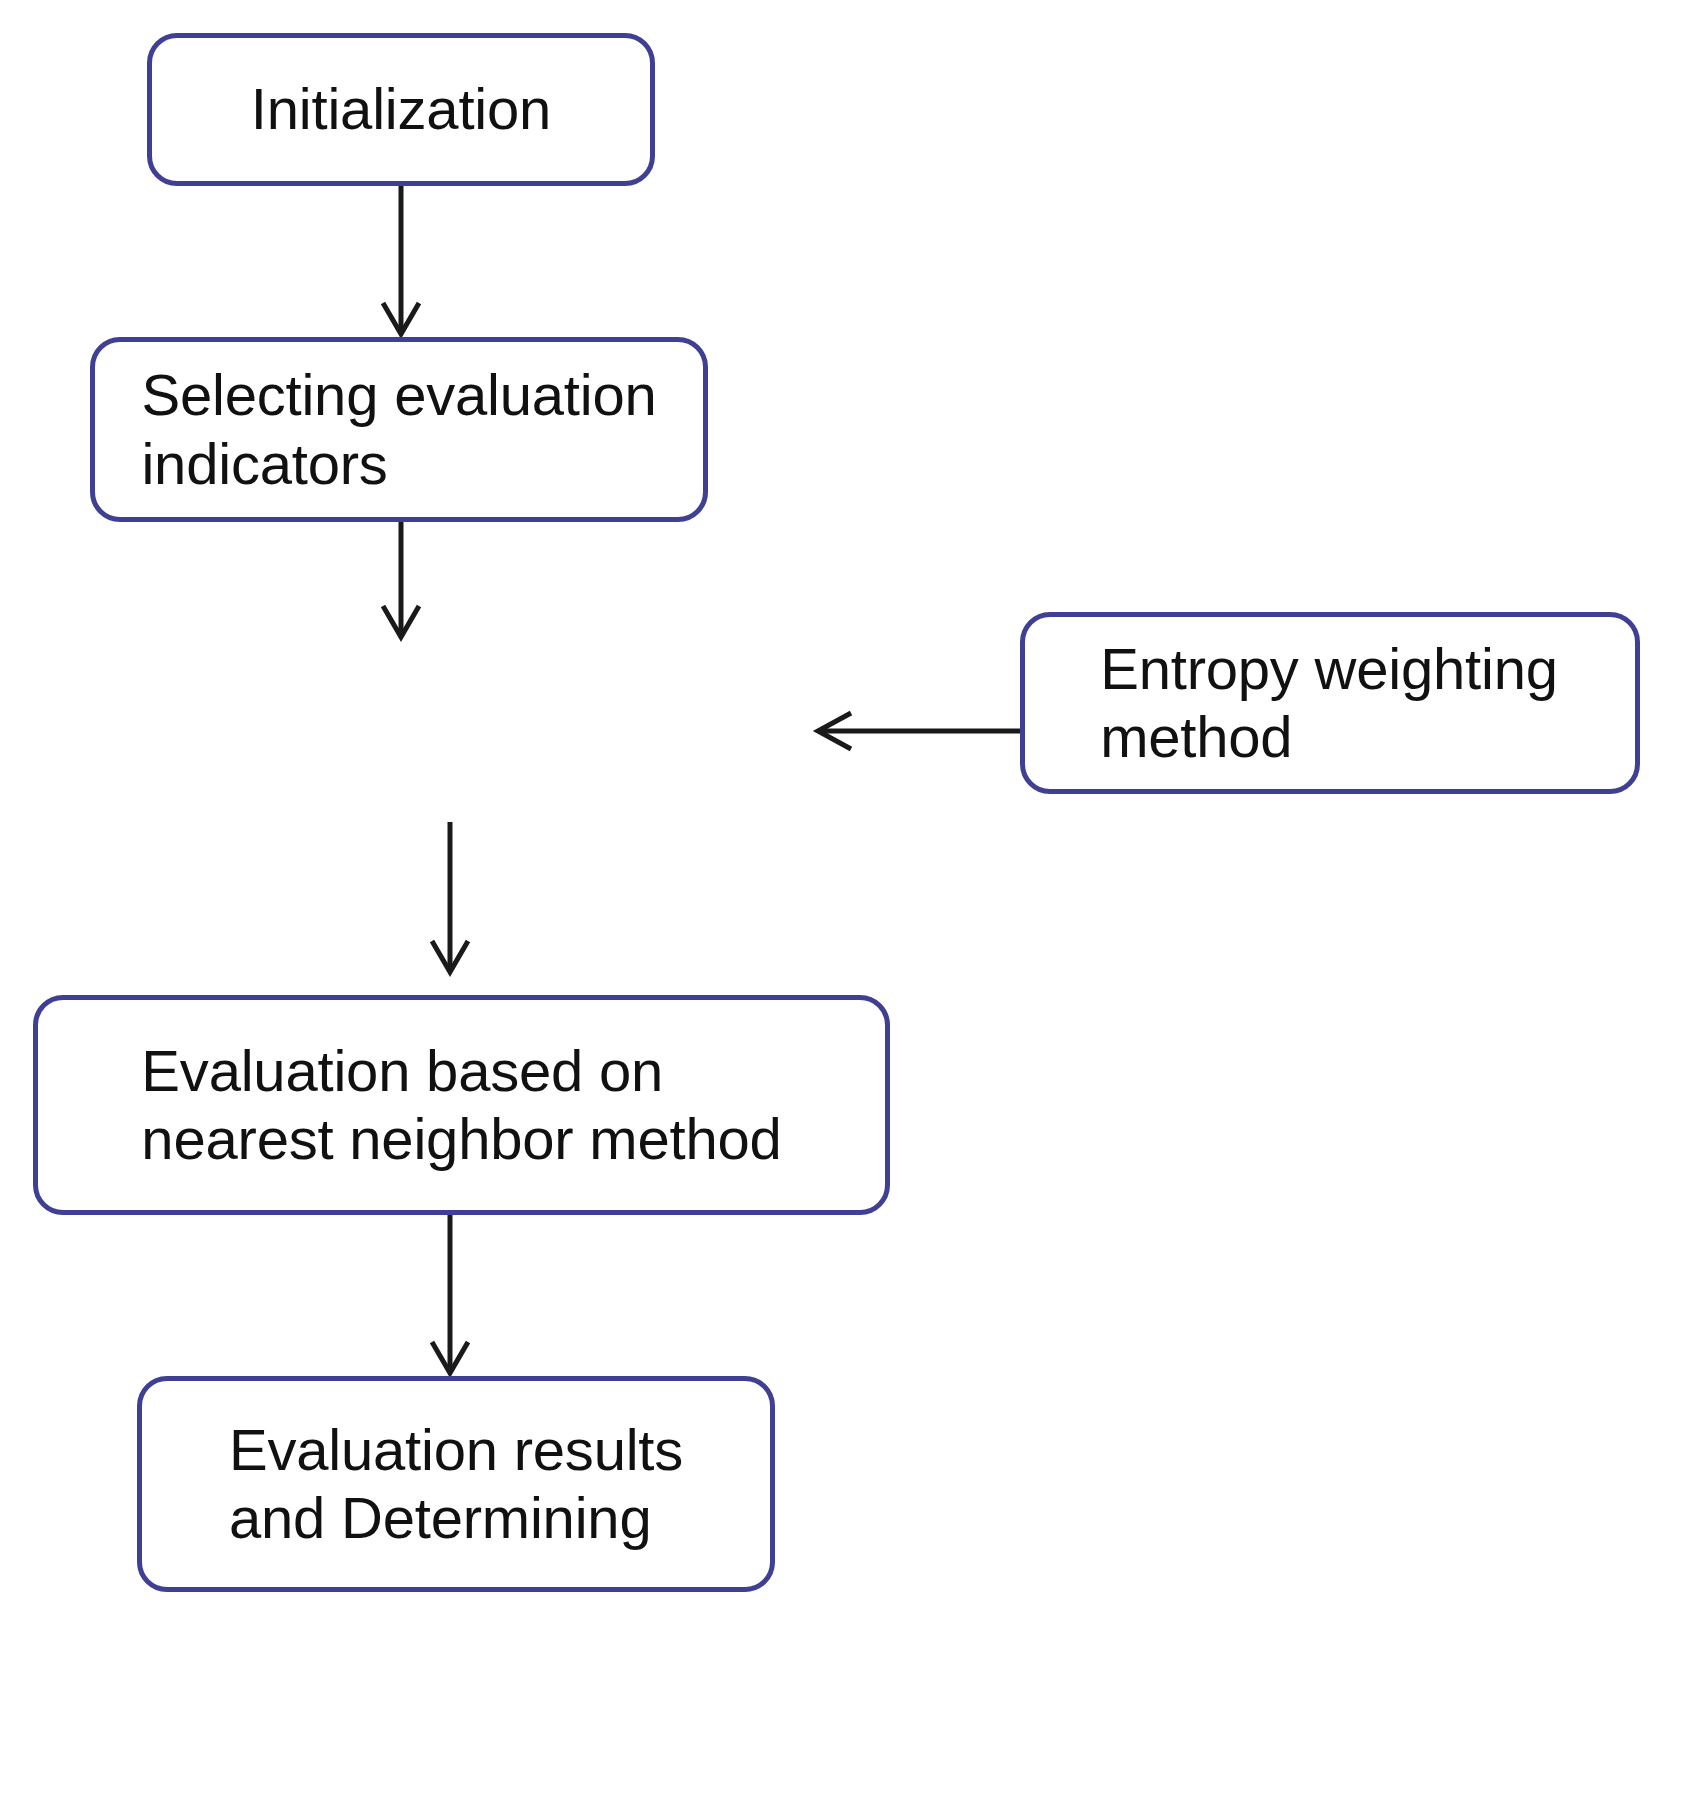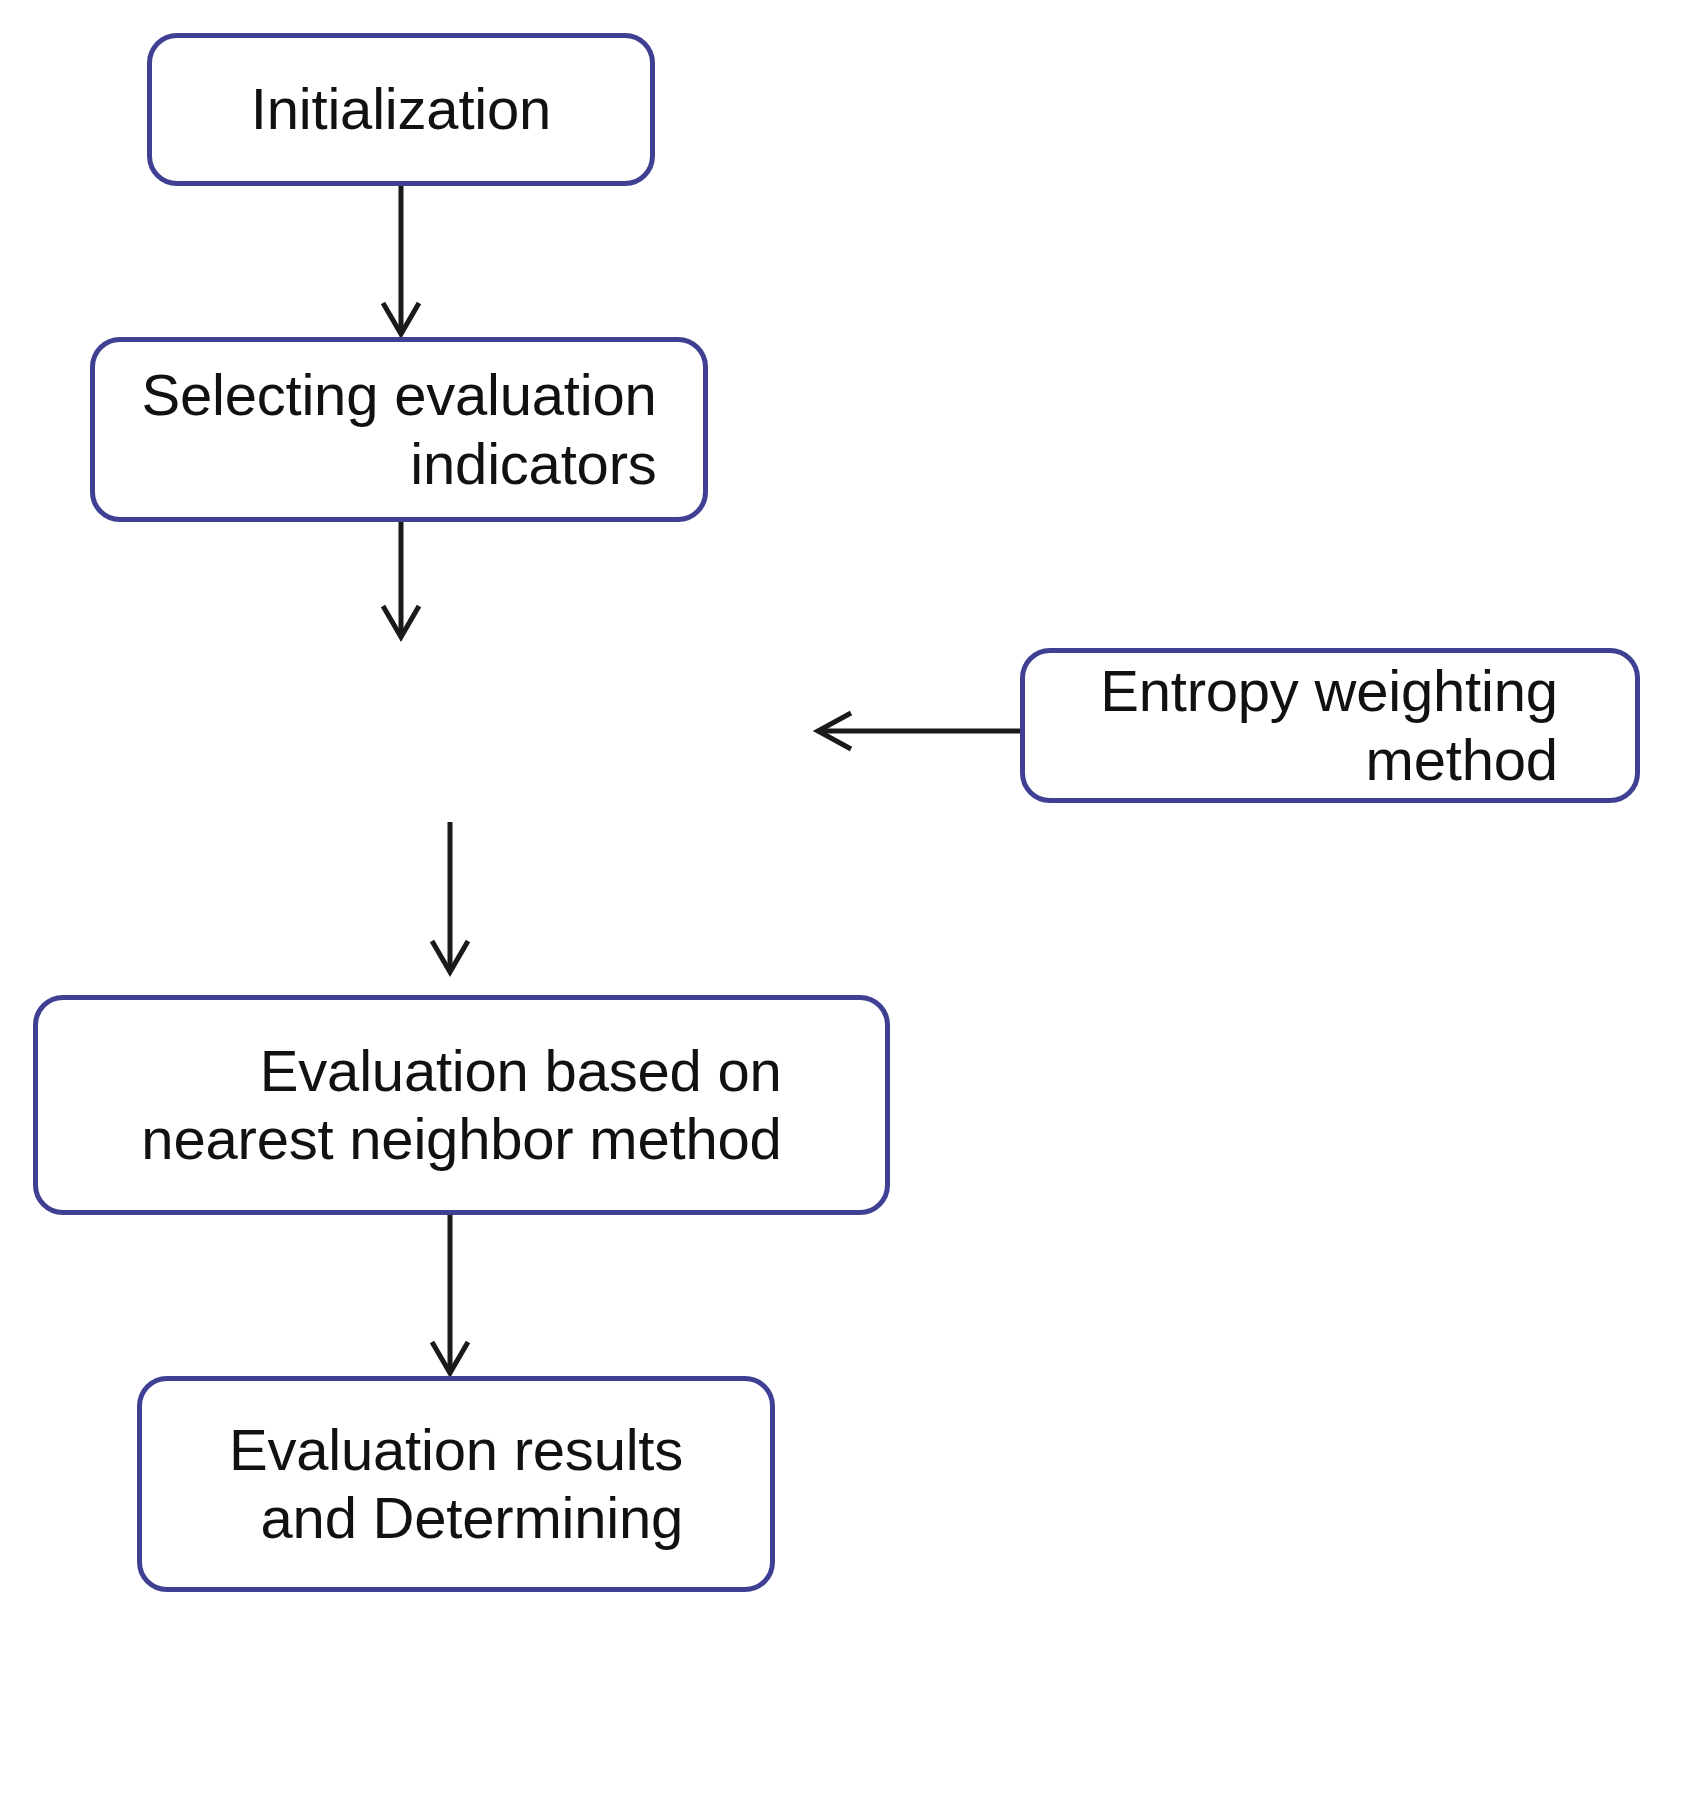--- a/index.html
+++ b/index.html
@@ -19,21 +19,21 @@
   }
   .node {
     position: absolute;
     box-sizing: border-box;
     background: #ffffff;
     border: 5px solid #3f3f93;
     border-radius: 30px;
     display: flex;
     align-items: center;
     justify-content: center;
-    text-align: right;
+    text-align: left;
     color: #111111;
     font-size: 58px;
     line-height: 1.18;
     letter-spacing: -0.2px;
     font-weight: 400;
     padding: 0 14px;
   }
   .node .label {
     display: block;
     white-space: pre-line;
@@ -85,21 +85,21 @@
   <div class="node" style="left:147px; top:33px; width:508px; height:153px;">
     <span class="label">Initialization</span>
   </div>
 
   <div class="node" style="left:90px; top:337px; width:618px; height:185px;">
     <span class="label">Selecting evaluation
 indicators</span>
   </div>
 
 
-  <div class="node" style="left:1020px; top:648px; width:620px; height:155px;padding-left:12px;">
+  <div class="node" style="left:1020px; top:612px; width:620px; height:182px;padding-left:12px;">
     <span class="label">Entropy weighting
 method</span>
   </div>
 
   <div class="node" style="left:33px; top:975px; width:857px; height:220px;margin-top:20px;">
     <span class="label">Evaluation based on
 nearest neighbor method</span>
   </div>
 
   <div class="node" style="left:137px; top:1376px; width:638px; height:216px;">

